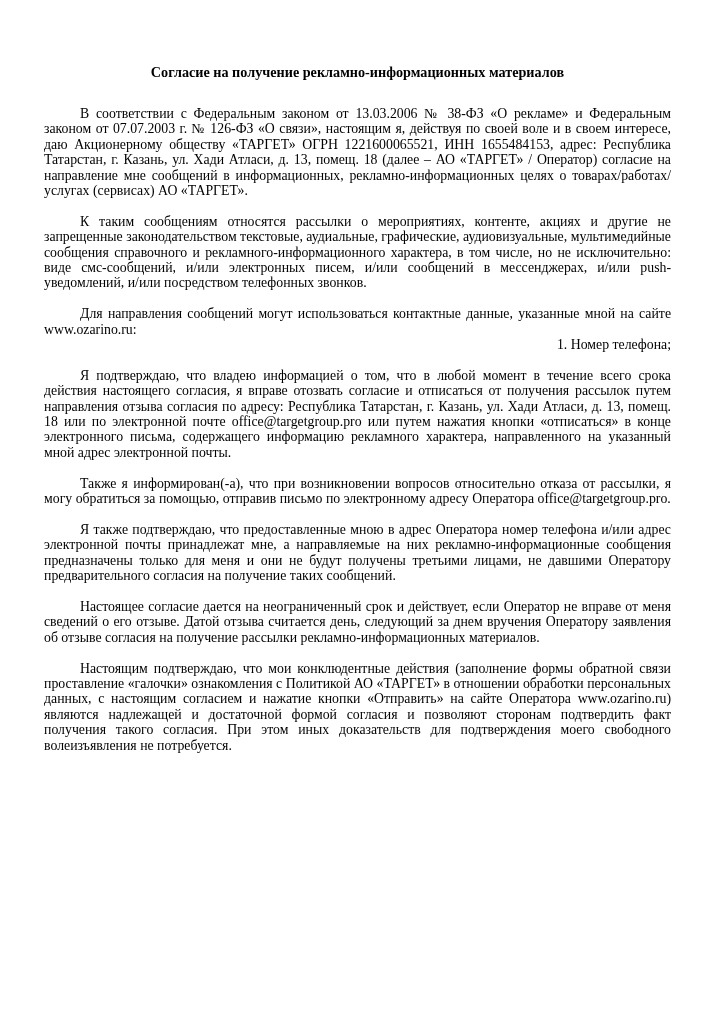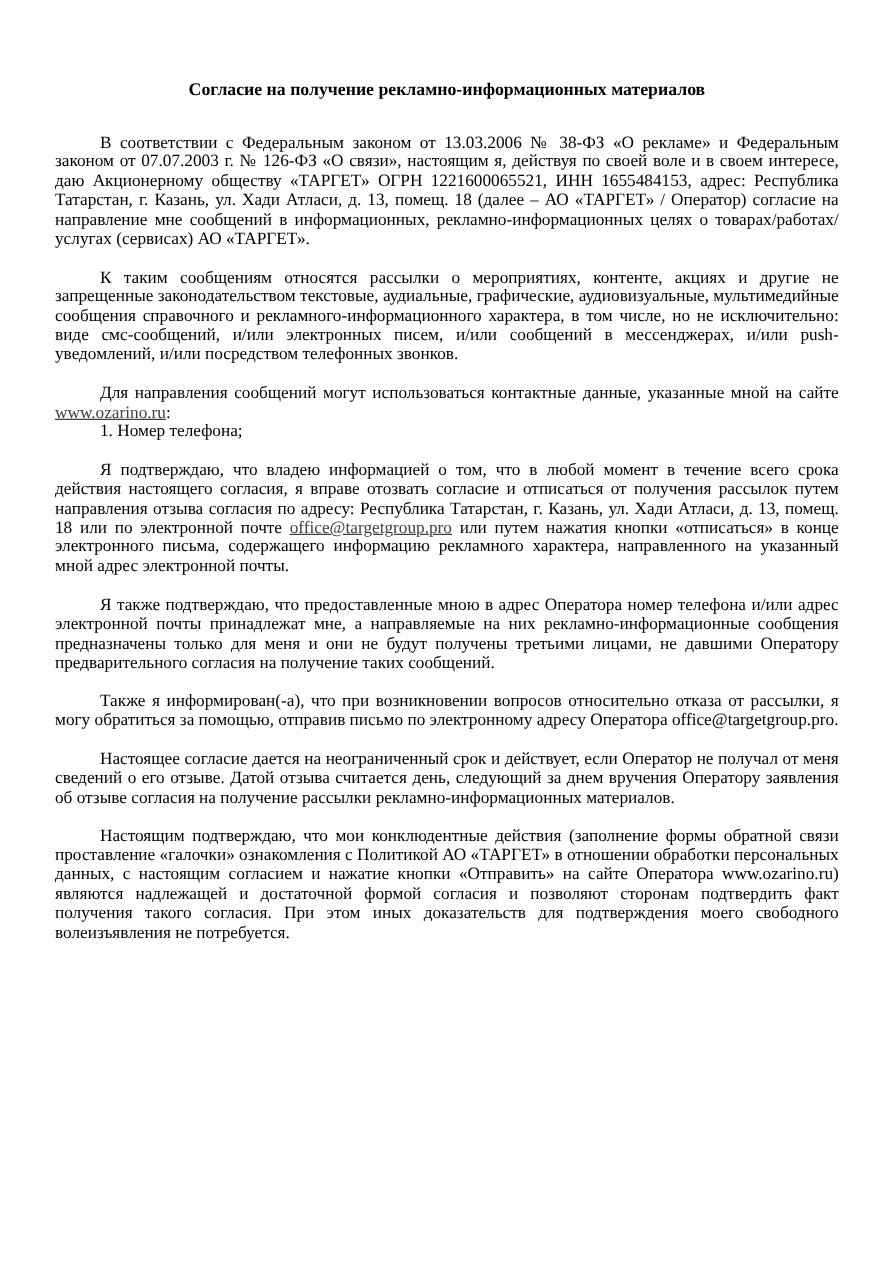--- a/index.html
+++ b/index.html
@@ -32,37 +32,36 @@
     line-height: 16px;
   }
   .para {
     margin: 15.4px 0 0 0;
     text-align: justify;
     text-indent: 36px;
   }
   .list-line {
     margin: 0;
     padding-left: 36px;
-    text-align: left;
+    text-align: right;
   }
   a.doc-link {
-    color: #404040;
-    text-decoration: underline;
+    color: #000000;
     cursor: pointer;
   }
 </style>
 </head>
 <body>
 
 <div class="page">
   <h1 class="doc-title">Согласие на получение рекламно-информационных материалов</h1>
   <div id="doc-body">
       <div class="para"><span>В соответствии с Федеральным законом от 13.03.2006 № 38-ФЗ «О рекламе» и Федеральным законом от 07.07.2003 г. № 126-ФЗ «О связи», настоящим я, действуя по своей воле и в своем интересе, даю Акционерному обществу «ТАРГЕТ» ОГРН 1221600065521, ИНН 1655484153, адрес: Республика Татарстан, г. Казань, ул. Хади Атласи, д. 13, помещ. 18 (далее – АО «ТАРГЕТ» / Оператор) согласие на направление мне сообщений в информационных, рекламно-информационных целях о товарах/работах/услугах (сервисах) АО «ТАРГЕТ».</span></div>
       <div class="para"><span>К таким сообщениям относятся рассылки о мероприятиях, контенте, акциях и другие не запрещенные законодательством текстовые, аудиальные, графические, аудиовизуальные, мультимедийные сообщения справочного и рекламного-информационного характера, в том числе, но не исключительно: виде смс-сообщений, и/или электронных писем, и/или сообщений в мессенджерах, и/или push-уведомлений, и/или посредством телефонных звонков.</span></div>
       <div class="para"><span>Для направления сообщений могут использоваться контактные данные, указанные мной на сайте </span><a class="doc-link">www.ozarino.ru</a><span>:</span></div>
       <div class="list-line"><span>1. Номер телефона;</span></div>
       <div class="para"><span>Я подтверждаю, что владею информацией о том, что в любой момент в течение всего срока действия настоящего согласия, я вправе отозвать согласие и отписаться от получения рассылок путем направления отзыва согласия по адресу: Республика Татарстан, г. Казань, ул. Хади Атласи, д. 13, помещ. 18 или по электронной почте </span><a class="doc-link">office@targetgroup.pro</a><span> или путем нажатия кнопки «отписаться» в конце электронного письма, содержащего информацию рекламного характера, направленного на указанный мной адрес электронной почты.</span></div>
+      <div class="para"><span>Также я информирован(-а), что при возникновении вопросов относительно отказа от рассылки, я могу обратиться за помощью, отправив письмо по электронному адресу Оператора office@targetgroup.pro.</span></div>
       <div class="para"><span>Я также подтверждаю, что предоставленные мною в адрес Оператора номер телефона и/или адрес электронной почты принадлежат мне, а направляемые на них рекламно-информационные сообщения предназначены только для меня и они не будут получены третьими лицами, не давшими Оператору предварительного согласия на получение таких сообщений.</span></div>
-      <div class="para"><span>Также я информирован(-а), что при возникновении вопросов относительно отказа от рассылки, я могу обратиться за помощью, отправив письмо по электронному адресу Оператора office@targetgroup.pro.</span></div>
-      <div class="para"><span>Настоящее согласие дается на неограниченный срок и действует, если Оператор не получал от меня сведений о его отзыве. Датой отзыва считается день, следующий за днем вручения Оператору заявления об отзыве согласия на получение рассылки рекламно-информационных материалов.</span></div>
+      <div class="para"><span>Настоящее согласие дается на неограниченный срок и действует, если Оператор не вправе от меня сведений о его отзыве. Датой отзыва считается день, следующий за днем вручения Оператору заявления об отзыве согласия на получение рассылки рекламно-информационных материалов.</span></div>
       <div class="para"><span>Настоящим подтверждаю, что мои конклюдентные действия (заполнение формы обратной связи проставление «галочки» ознакомления с Политикой АО «ТАРГЕТ» в отношении обработки персональных данных, с настоящим согласием и нажатие кнопки «Отправить» на сайте Оператора www.ozarino.ru) являются надлежащей и достаточной формой согласия и позволяют сторонам подтвердить факт получения такого согласия. При этом иных доказательств для подтверждения моего свободного волеизъявления не потребуется.</span></div>
     </div>
 </div>
 
 </body></html>

